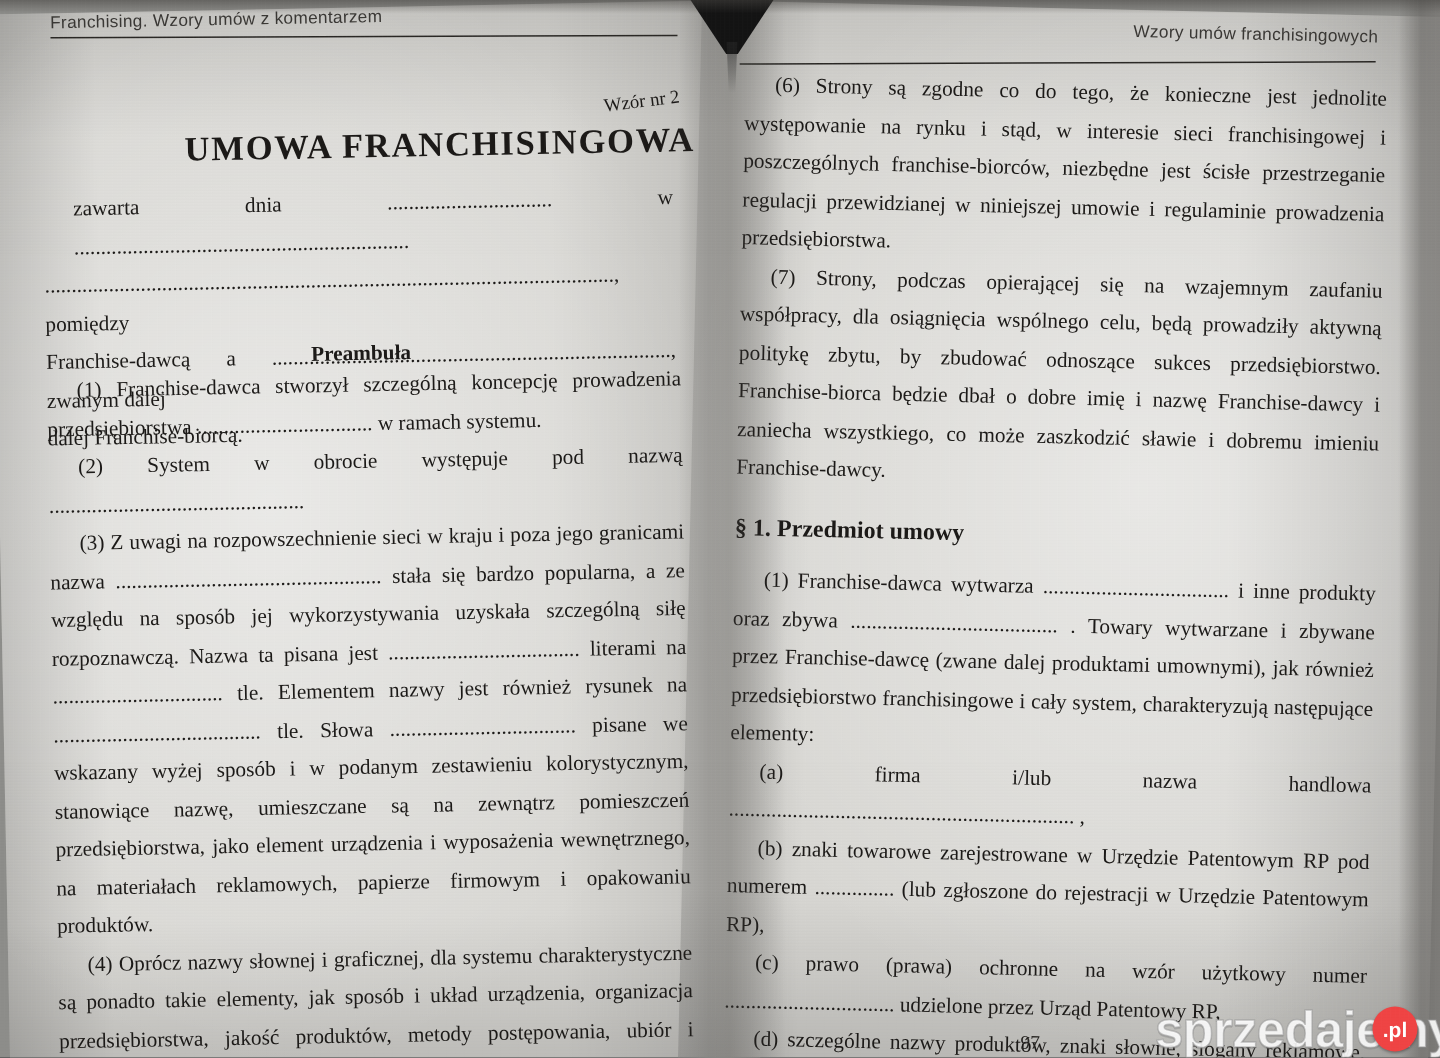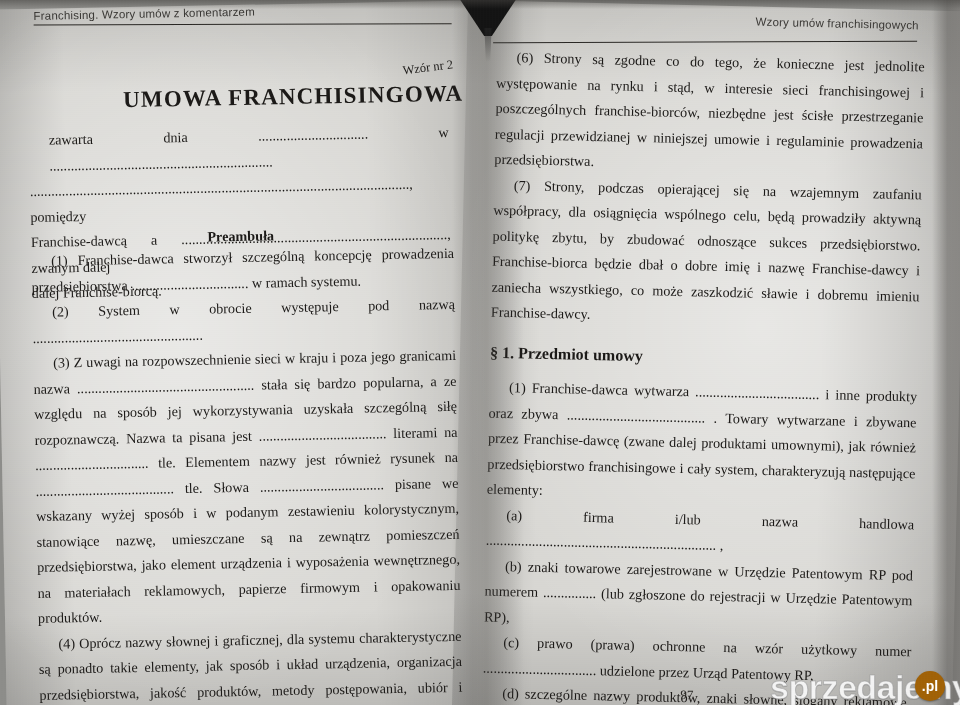--- a/index.html
+++ b/index.html
@@ -262,16 +262,16 @@
     <div class="pageno" style="left:228px; top:682px;">97</div>
   </div>
 
   <div class="gutter"></div>
   <div class="spine-wedge"></div>
   <div class="spine-wedge2"></div>
   <div class="right-edge"></div>
   <div class="top-strip"></div>
 
   <div class="wm">sprzedajemy</div>
-  <div class="wm-badge" style="background: #a16207;">.pl</div>
+  <div class="wm-badge" style="background: #ef4444;">.pl</div>
 
   <div class="grain"></div>
 </div>
 
 </body></html>

